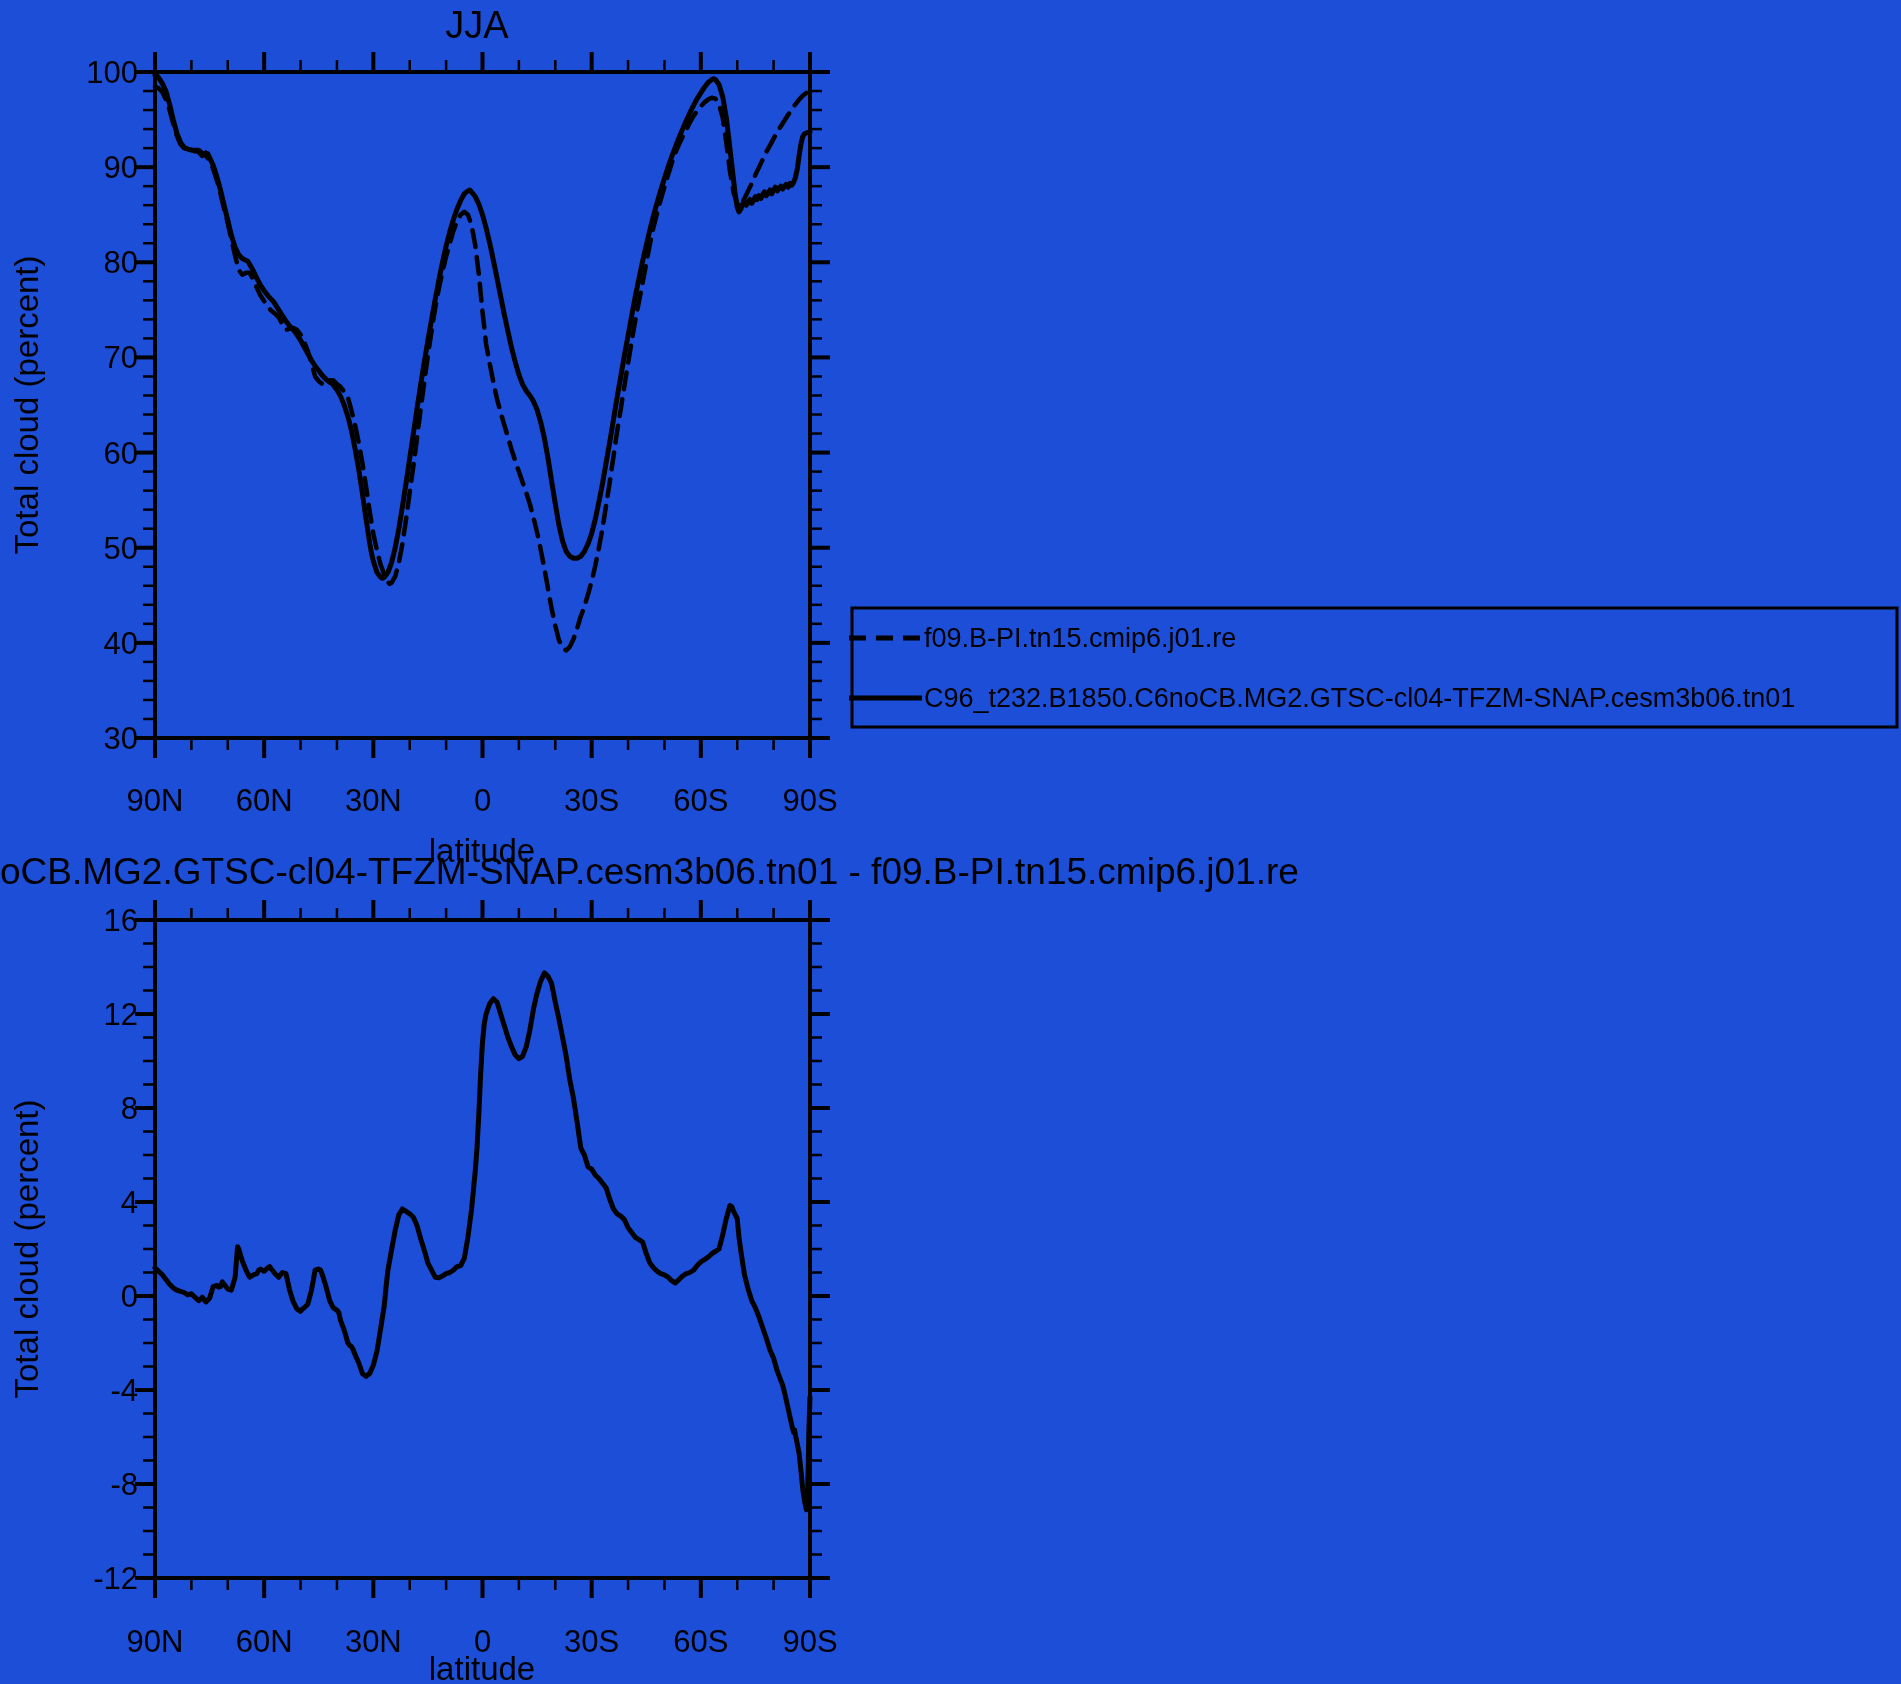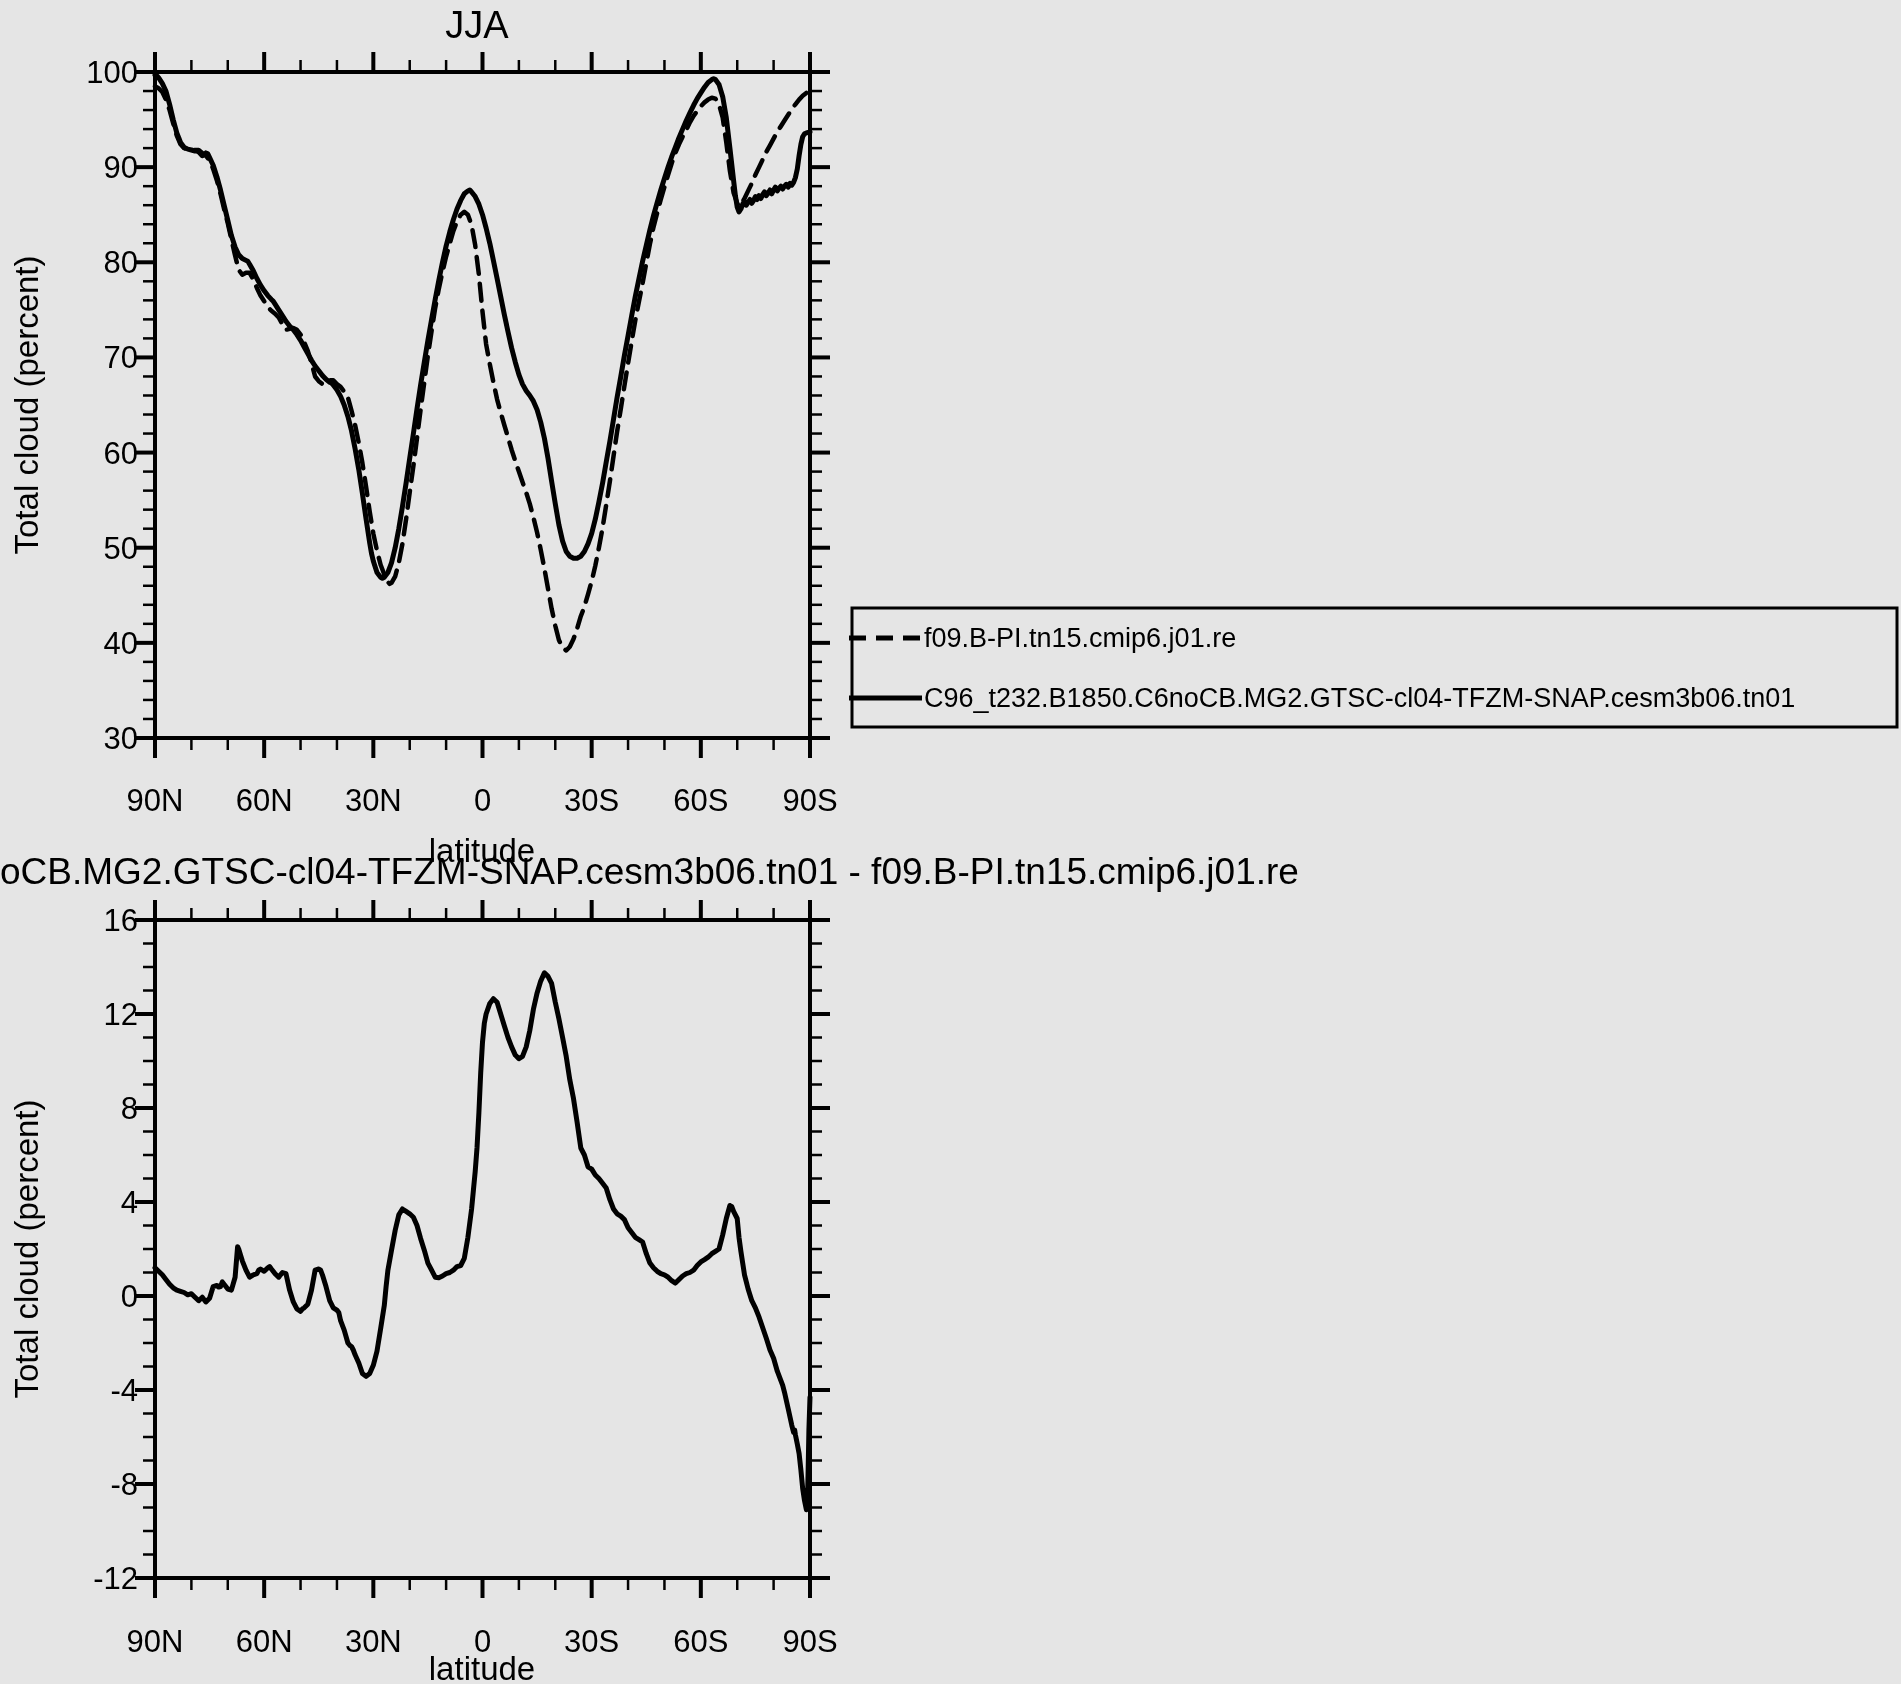--- a/index.html
+++ b/index.html
@@ -1,16 +1,16 @@
 <!DOCTYPE html>
 <html><head>
 <meta charset="utf-8">
 <style>
   html,body{margin:0;padding:0;background:#fff;}
-  .stage{position:relative;width:1901px;height:1684px;background:#e5e5e5;overflow:hidden;
+  .stage{position:relative;width:1901px;height:1684px;background:#1d4ed8;overflow:hidden;
          font-family:"Liberation Sans", sans-serif;}
   svg text{font-family:"Liberation Sans", sans-serif;fill:#000;}
   .title-text{font-size:38px;}
   .sub-title-text{font-size:37px;}
   .axis-label{font-size:33px;}
   .legend-label{font-size:27px;}
 </style>
 </head>
 <body>
 

